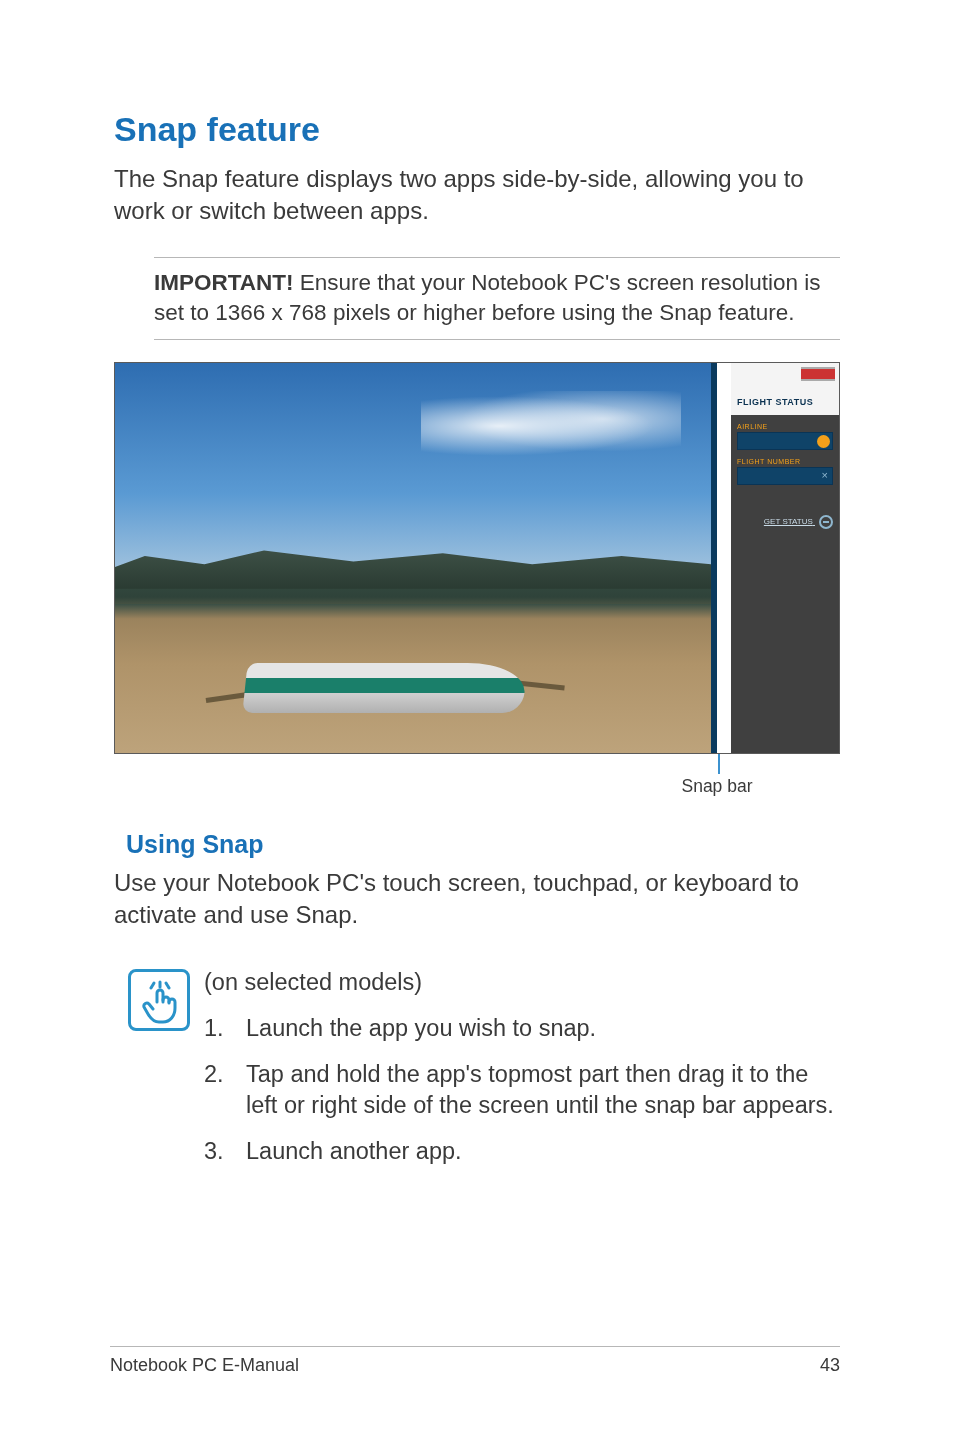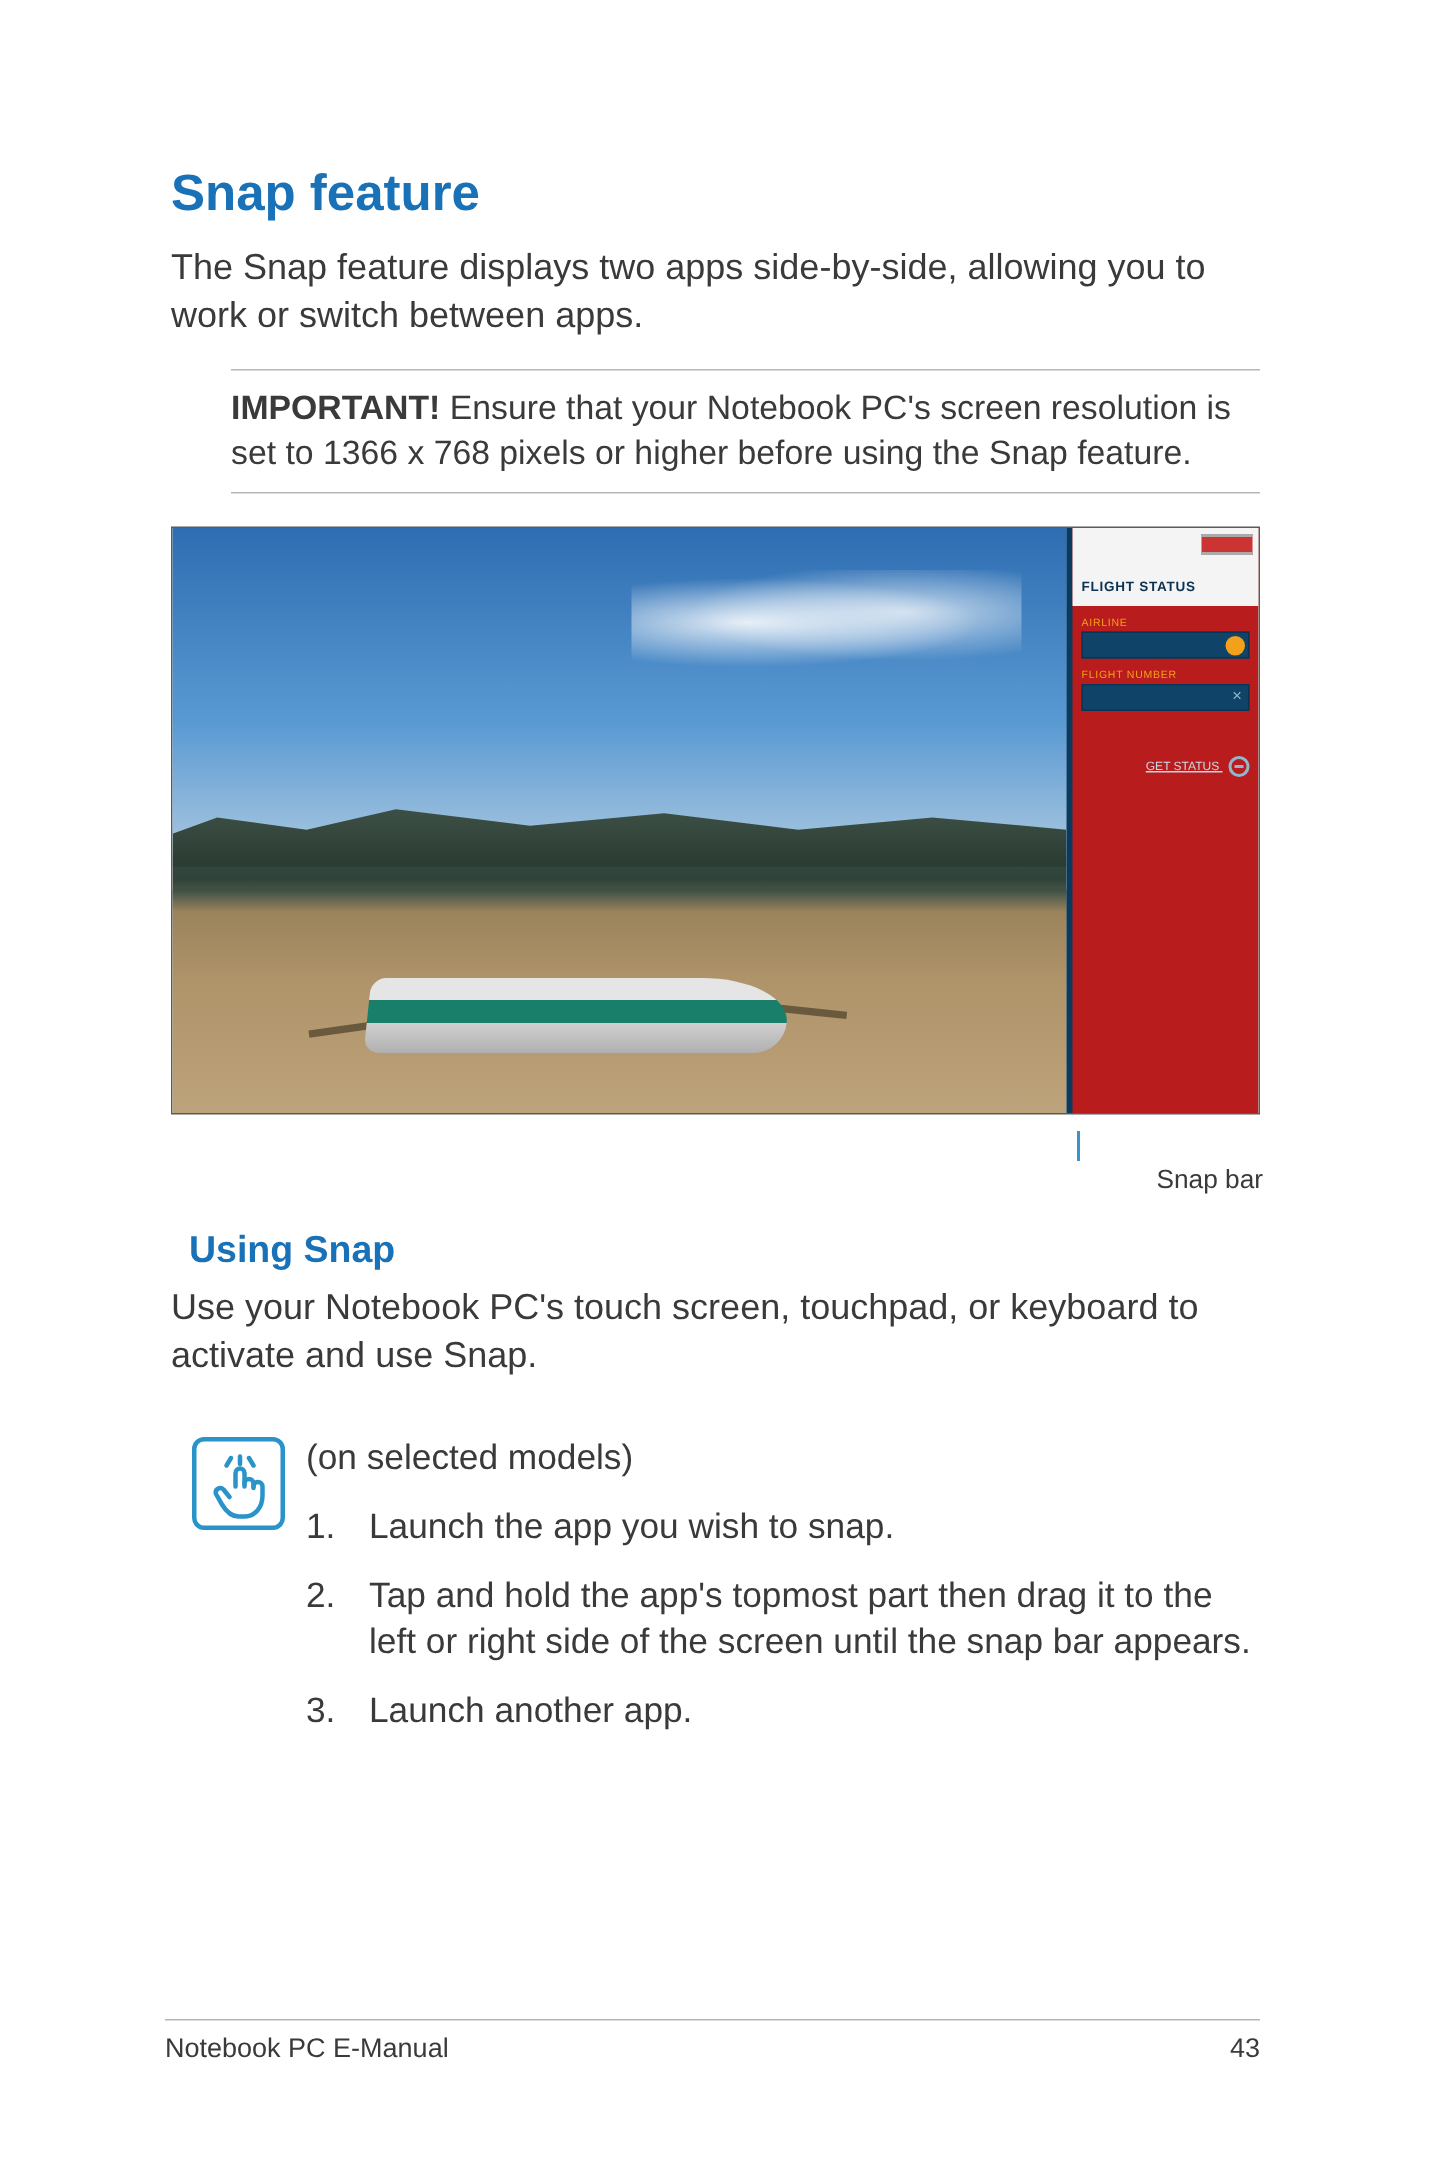--- a/index.html
+++ b/index.html
@@ -1,46 +1,46 @@
 <!DOCTYPE html>
 <html><head>
 <meta charset="utf-8">
 <style>
   * { box-sizing: border-box; margin: 0; padding: 0; }
   html, body { width: 954px; height: 1438px; background: #fff; font-family: "Segoe UI", "Myriad Pro", Arial, sans-serif; color: #231f20; }
   .page { width: 954px; height: 1438px; position: relative; padding: 110px 114px 14px 114px; }
   .heading1 { color: #1971b7; font-size: 34px; font-weight: 700; margin-bottom: 14px; }
-  .body-text { font-size: 24px; line-height: 1.35; color: #3a3a3a; margin-bottom: 18px; }
+  .body-text { font-size: 24px; line-height: 1.35; color: #3a3a3a; margin-bottom: 29px; }
   .notice-block { margin: 0 0 22px 40px; border-top: 1px solid #b7b7b7; border-bottom: 1px solid #b7b7b7; padding: 10px 6px 10px 0; font-size: 22.5px; line-height: 1.35; color: #3a3a3a; }
   .notice-block .label { font-weight: 700; }
   .figure { width: 726px; height: 392px; margin-top: 4px; border: 1px solid #5a5a5a; position: relative; overflow: hidden; }
   .figure .photo-pane { position: absolute; left: 0; top: 0; width: 596px; height: 100%; background: linear-gradient(to bottom, #3b79bb 0%, #4c8fce 25%, #6ca9d6 50%, #344a40 55%, #2f433a 60%, #a98f66 70%, #b69d74 80%, #bda37b 100%); }
   .figure .photo-pane .sky { position: absolute; left: 0; top: 0; width: 100%; height: 56%; background: linear-gradient(to bottom, #2e6db1 0%, #5a9ad3 60%, #a9c7df 100%); }
   .figure .photo-pane .clouds { position: absolute; top: 28px; right: 30px; width: 260px; height: 70px; background: radial-gradient(ellipse at 30% 50%, rgba(255,255,255,0.85) 0%, rgba(255,255,255,0) 60%), radial-gradient(ellipse at 70% 40%, rgba(255,255,255,0.7) 0%, rgba(255,255,255,0) 55%); }
   .figure .photo-pane .islands { position: absolute; top: 44%; left: 0; width: 100%; height: 14%; background: linear-gradient(to bottom, #8ea8b4 0%, #3d5046 30%, #2a3b32 100%); clip-path: polygon(0% 60%, 5% 40%, 15% 55%, 25% 30%, 40% 50%, 55% 35%, 70% 55%, 85% 40%, 100% 55%, 100% 100%, 0% 100%); }
   .figure .photo-pane .beach { position: absolute; bottom: 0; left: 0; width: 100%; height: 38%; background: linear-gradient(to bottom, #3a4f45 0%, #9b835d 10%, #af9369 40%, #bda37b 100%); }
   .figure .photo-pane .boat { position: absolute; left: 90px; bottom: 40px; width: 360px; height: 120px; }
   .figure .photo-pane .boat .hull { position: absolute; bottom: 0; left: 40px; width: 280px; height: 50px; background: linear-gradient(to bottom, #e5e5e5 0%, #e5e5e5 30%, #1a7f6a 30%, #1a7f6a 60%, #d0d0d0 60%, #b0b0b0 100%); border-radius: 10px 60px 20px 10px / 10px 30px 20px 10px; transform: skewX(-6deg); }
   .figure .photo-pane .boat .outrigger-l { position: absolute; bottom: 24px; left: 0; width: 200px; height: 5px; background: #6a5a3d; transform: rotate(-8deg); }
   .figure .photo-pane .boat .outrigger-r { position: absolute; bottom: 32px; right: 0; width: 180px; height: 5px; background: #6a5a3d; transform: rotate(6deg); }
   .figure .divider-bar { position: absolute; left: 596px; top: 0; width: 6px; height: 100%; background: #0a3a5e; }
-  .figure .side-pane { position: absolute; right: 0; top: 0; width: 124px; height: 100%; background: #b91c1c; }
+  .figure .side-pane { position: absolute; right: 0; top: 0; width: 108px; height: 100%; background: #404040; }
   .figure .side-pane .titlebar { height: 26px; background: #f4f4f4; position: relative; }
   .figure .side-pane .titlebar .winbtn { position: absolute; right: 4px; top: 4px; width: 34px; height: 14px; background: #c33; border-top: 2px solid #aaa; border-bottom: 2px solid #aaa; }
   .figure .side-pane .fs-title { color: #0b3251; font-size: 9px; font-weight: 700; padding: 8px 6px; background: #f4f4f4; letter-spacing: 0.5px; }
   .figure .side-pane .field { margin: 8px 6px 0 6px; }
   .figure .side-pane .field-label { font-size: 7px; color: #f3a01a; letter-spacing: 0.5px; margin-bottom: 2px; }
   .figure .side-pane .field-input { height: 18px; background: #0f4368; border: 1px solid #0a3455; position: relative; }
   .figure .side-pane .field-input .circle { position: absolute; right: 2px; top: 2px; width: 13px; height: 13px; border-radius: 50%; background: #f3a01a; }
   .figure .side-pane .field-input .x { position: absolute; right: 4px; top: 1px; color: #8fb7cf; font-size: 11px; }
   .figure .side-pane .status-row { margin: 30px 6px 0 6px; text-align: right; font-size: 8px; color: #c9dbe7; text-decoration: underline; }
   .figure .side-pane .status-row .ring { display: inline-block; width: 14px; height: 14px; border: 2px solid #8fb7cf; border-radius: 50%; vertical-align: middle; margin-left: 4px; position: relative; }
   .figure .side-pane .status-row .ring::after { content: ""; position: absolute; left: 2px; top: 4px; width: 6px; height: 2px; background: #8fb7cf; }
   .callout-tick { position: absolute; left: 718px; top: 754px; width: 2px; height: 20px; background: #3c92cf; }
-  .callout-label { position: absolute; left: 592px; top: 776px; width: 250px; text-align: right; font-size: 17.5px; color: #3a3a3a; }
+  .callout-label { position: absolute; left: 592px; top: 776px; width: 250px; text-align: center; font-size: 17.5px; color: #3a3a3a; }
   .heading2 { color: #1971b7; font-size: 25px; font-weight: 700; margin-top: 76px; margin-bottom: 8px; margin-left: 12px; }
   .row { display: flex; align-items: flex-start; margin-top: 36px; }
   .icon-cell { width: 90px; flex-shrink: 0; display: flex; justify-content: center; padding-top: 2px; }
   .touch-icon { width: 62px; height: 62px; border: 3.5px solid #2a93c9; border-radius: 8px; position: relative; }
   .touch-icon svg { position: absolute; left: 6px; top: 6px; }
   .steps-cell { flex: 1; font-size: 23.5px; line-height: 1.35; color: #3a3a3a; }
   .note-line { margin-bottom: 14px; }
   .ol { list-style: none; }
   .ol li { display: flex; margin-bottom: 14px; }
   .ol li .num { width: 42px; flex-shrink: 0; }

